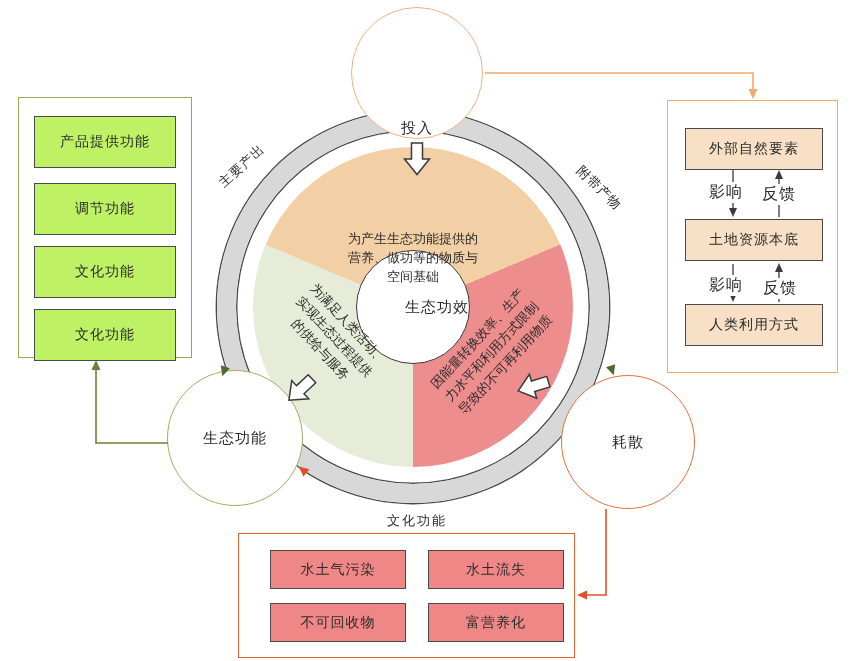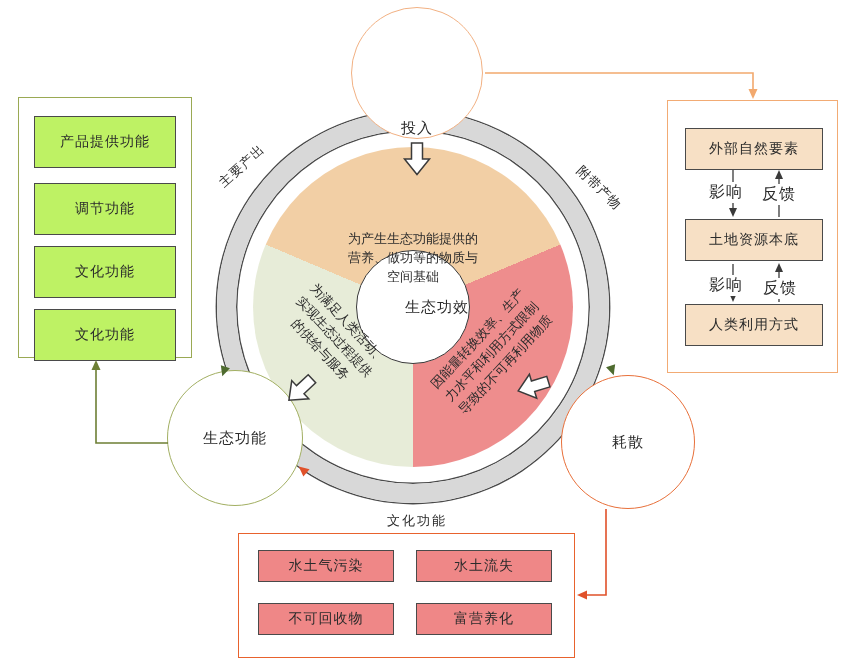--- a/index.html
+++ b/index.html
@@ -36,21 +36,21 @@
 
   
   .frame{position:absolute;background:#fff;box-sizing:border-box;z-index:4;}
   .frame.left{left:18px;top:97px;width:174px;height:261px;border:1.5px solid #9aa953;}
   .frame.right{left:667px;top:100px;width:171px;height:273px;border:1.5px solid #f2ab74;}
   .frame.bottom{left:238px;top:533px;width:337px;height:125px;border:1.5px solid #e8622d;}
   .ibox{position:absolute;box-sizing:border-box;border:1.4px solid #4a4a4a;
     display:flex;align-items:center;justify-content:center;font-size:14px;letter-spacing:1px;}
   .ibox.green{background:#bef264;left:15px;width:142px;height:52px;}
   .ibox.peach{background:#f7e0c5;left:17px;width:138px;height:42px;}
-  .ibox.pink{background:#ef8787;width:136px;height:32px;}
+  .ibox.pink{background:#ef8787;width:136px;height:39px;margin-left:12px;}
 
   .rel-label{position:absolute;z-index:7;font-size:16px;background:#fff;padding:0 2px;letter-spacing:1px;}
 
   svg.overlay{position:absolute;left:0;top:0;z-index:6;pointer-events:none;}
 </style>
 </head>
 <body>
 
 <div id="canvas">
 

